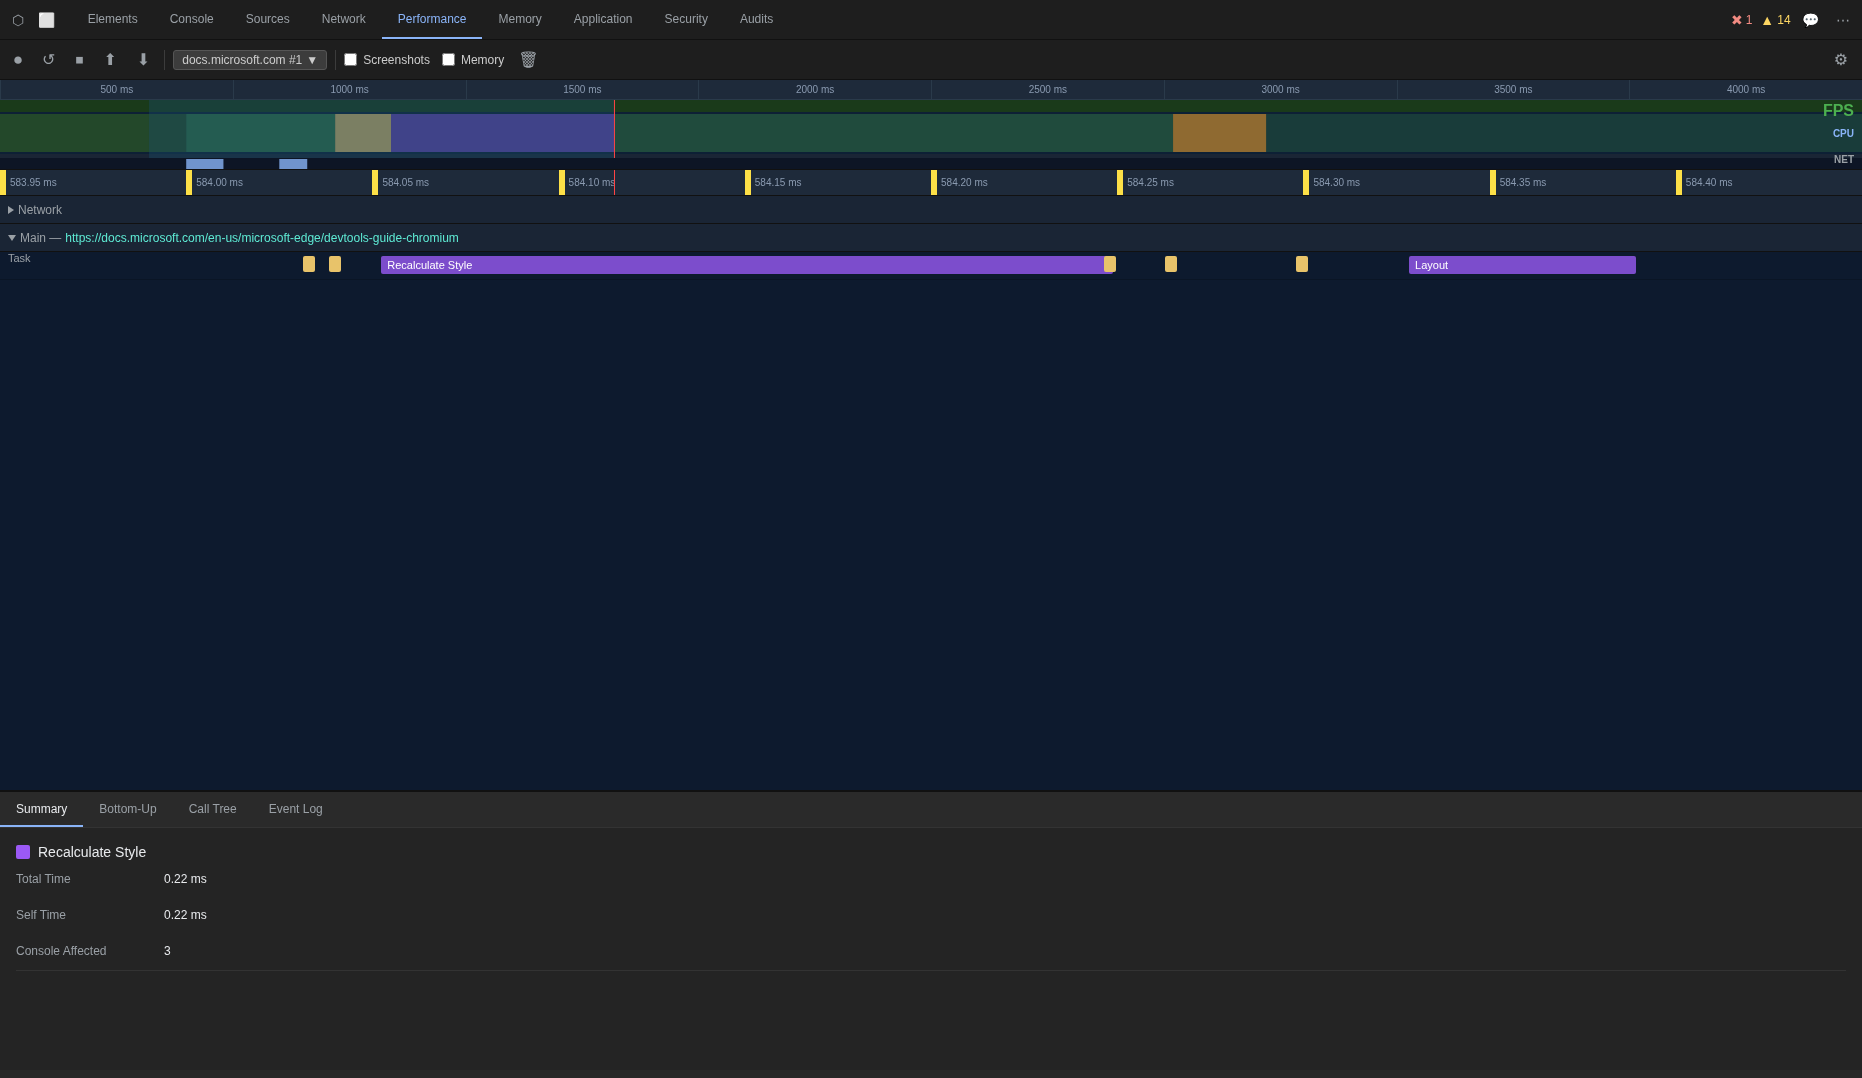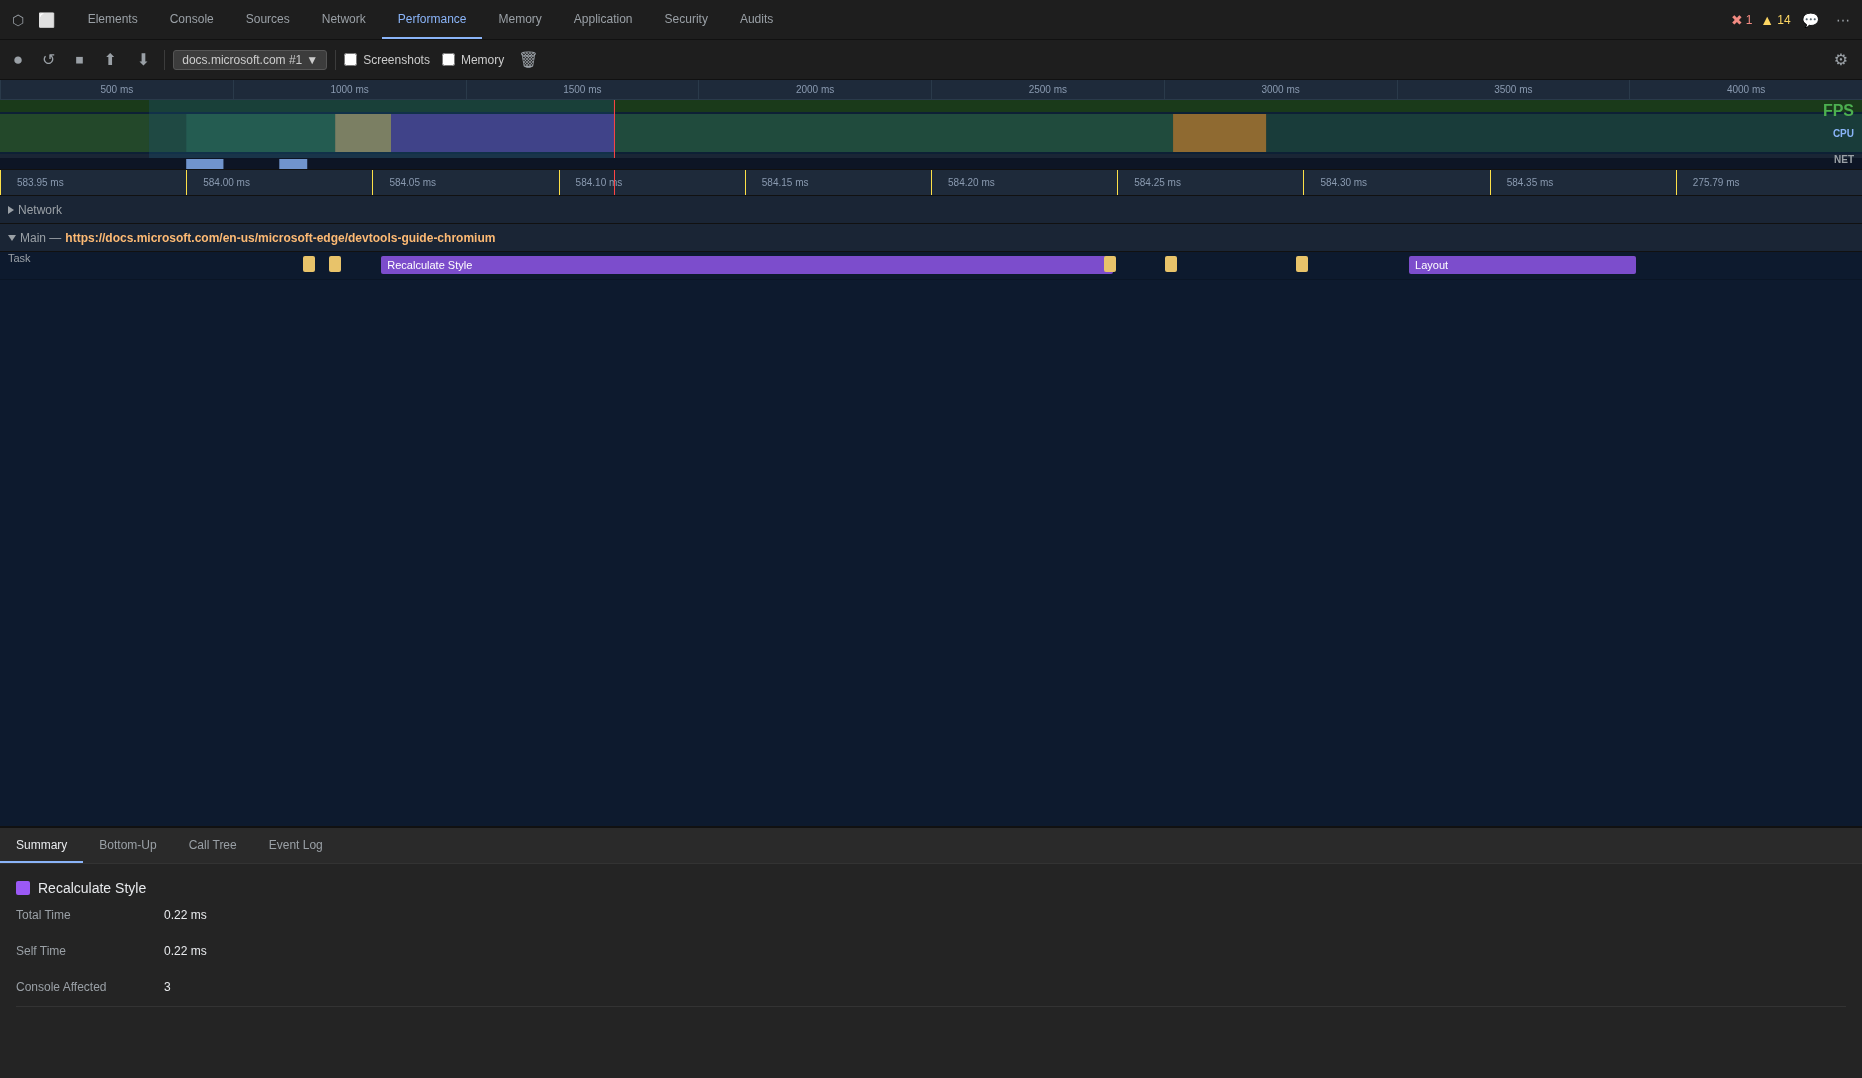--- a/index.html
+++ b/index.html
@@ -227,22 +227,22 @@
       width: 100%;
       position: absolute;
     }
     .detail-ruler-mark {
       flex: 1;
       display: flex;
       align-items: center;
       justify-content: flex-start;
       color: #8a9ab0;
       font-size: 10px;
-      padding-left: 16px;
-      border-left: 1px solid #fde047;
+      padding-left: 4px;
+      border-left: 6px solid #fde047;
       height: 40px;
     }
 
     
     .network-row {
       background: #1a2535;
       height: 28px;
       display: flex;
       align-items: center;
       padding: 0 8px;
@@ -291,24 +291,24 @@
       padding-left: 8px;
       flex-shrink: 0;
       z-index: 2;
     }
 
     
     .bottom-panel {
       background: #242424;
       border-top: 2px solid #111;
       position: absolute;
-      bottom: 0;
+      bottom: 8px;
       left: 0;
       right: 0;
-      height: 252px;
+      height: 280px;
     }
     .bottom-tabs {
       display: flex;
       align-items: stretch;
       height: 36px;
       border-bottom: 1px solid #333;
       background: #2a2a2a;
     }
     .bottom-tab {
       padding: 0 16px;
@@ -508,37 +508,37 @@
   <div class="detail-ruler-marks">
     <div class="detail-ruler-mark">583.95 ms</div>
     <div class="detail-ruler-mark">584.00 ms</div>
     <div class="detail-ruler-mark">584.05 ms</div>
     <div class="detail-ruler-mark">584.10 ms</div>
     <div class="detail-ruler-mark">584.15 ms</div>
     <div class="detail-ruler-mark">584.20 ms</div>
     <div class="detail-ruler-mark">584.25 ms</div>
     <div class="detail-ruler-mark">584.30 ms</div>
     <div class="detail-ruler-mark">584.35 ms</div>
-    <div class="detail-ruler-mark">275.79 ms</div>
+    <div class="detail-ruler-mark">584.40 ms</div>
   </div>
   <div class="cursor-line" style="left:33%;"></div>
 </div>
 
 <div class="network-row">
   <div class="network-row-label">
     <div class="triangle-right"></div>
     <span>Network</span>
   </div>
 </div>
 
 <div class="main-thread-header">
   <div class="main-thread-label">
     <div class="triangle-down"></div>
     <span>Main — </span>
-    <span style="color:#fdba74;font-weight:bold;">https://docs.microsoft.com/en-us/microsoft-edge/devtools-guide-chromium</span>
+    <span style="color:#5eead4;">https://docs.microsoft.com/en-us/microsoft-edge/devtools-guide-chromium</span>
   </div>
 </div>
 
 <div class="main-content">
 
   <div style="display:flex;height:28px;background:#0d1a2e;border-bottom:1px solid #0a1525;">
     <div class="task-label">Task</div>
     <div style="flex:1;position:relative;">
 
       <div class="flame-bar" style="left:10.5%;width:10px;background:#e8c36a;height:16px;top:4px;"></div>

